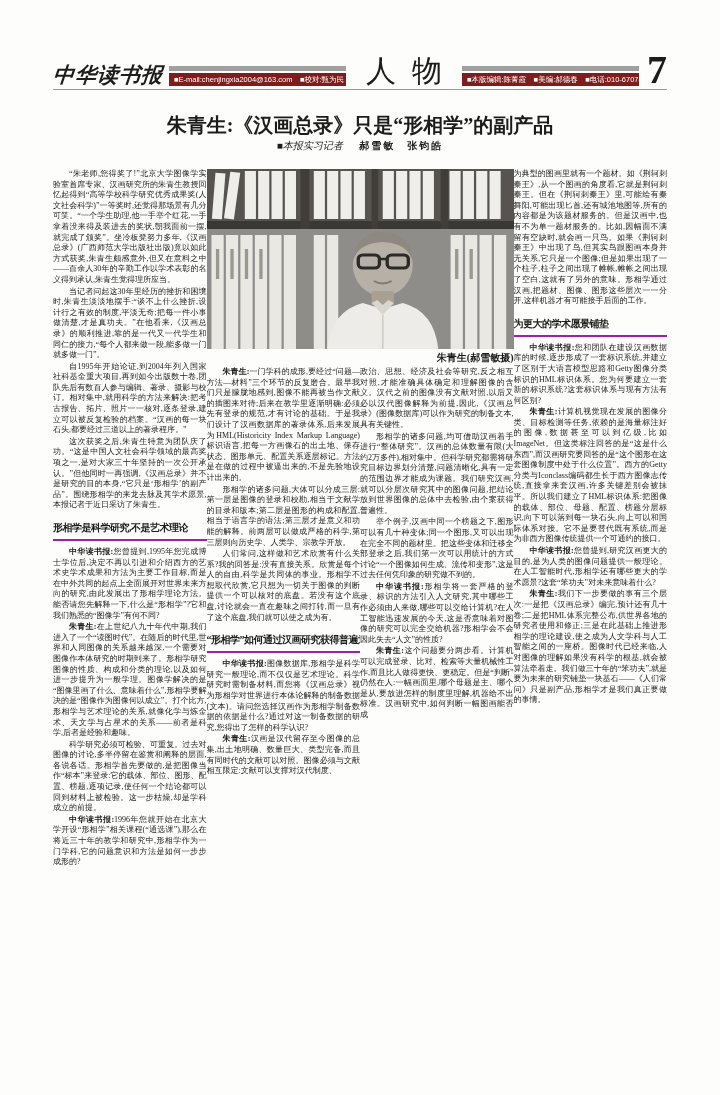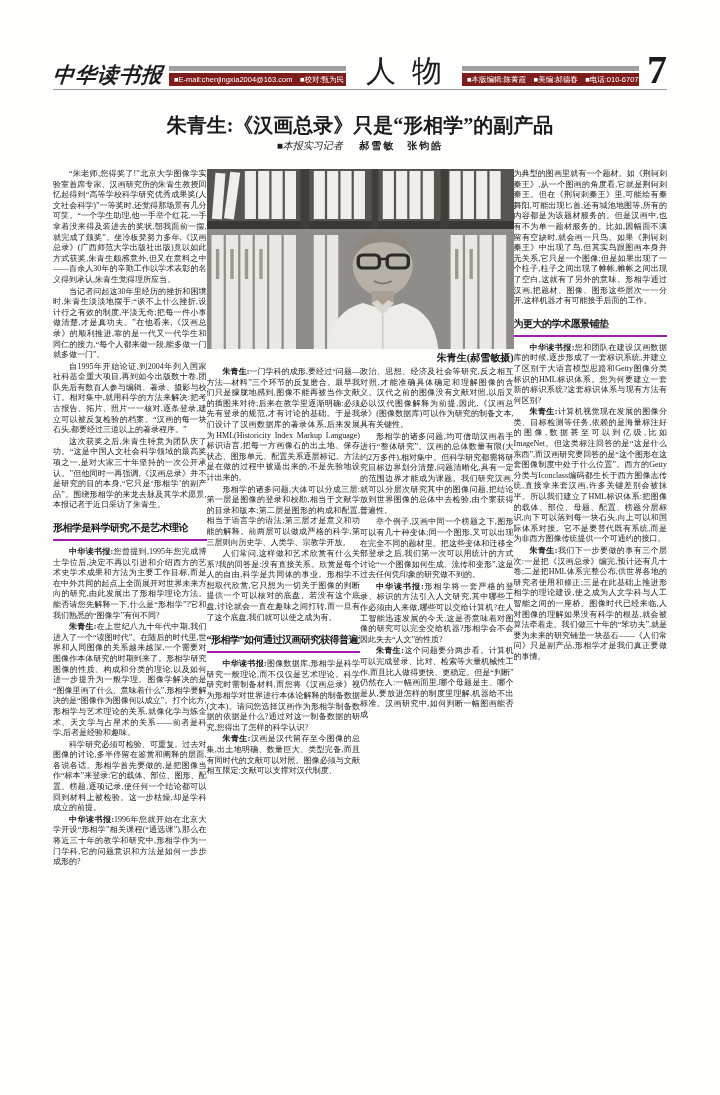--- a/index.html
+++ b/index.html
@@ -197,18 +197,19 @@
         <p class="para">举个例子,汉画中同一个榜题之下,图形可以有几十种变体;同一个图形,又可以出现在完全不同的题材里。把这些变体和迁移全部登录之后,我们第一次可以用统计的方式讨论“一个图像如何生成、流传和变形”,这是过去任何凭印象的研究做不到的。</p>
         <p class="para"><b class="qlead">中华读书报:</b><span>形相学将一套严格的登录、标识的方法引入人文研究,其中哪些工作必须由人来做,哪些可以交给计算机?在人工智能迅速发展的今天,这是否意味着对图像的研究可以完全交给机器?形相学会不会因此失去“人文”的性质?</span></p>
         <p class="para"><b class="qlead">朱青生:</b><span>这个问题要分两步看。计算机可以完成登录、比对、检索等大量机械性工作,而且比人做得更快、更稳定。但是“判断”仍然在人:一幅画面里,哪个母题是主、哪个是从,要放进怎样的制度里理解,机器给不出标准。汉画研究中,如何判断一幅图画能否成</span></p>
       </div>
 
       <div class="col colD">
         <p class="para" style="text-indent:0">为典型的图画里就有一个题材。如《荆轲刺秦王》,从一个图画的角度看,它就是荆轲刺秦王。但在《荆轲刺秦王》里,可能绘有秦舞阳,可能出现匕首,还有城池地图等,所有的内容都是为该题材服务的。但是汉画中,也有不为单一题材服务的。比如,因幅面不满留有空缺时,就会画一只鸟。如果《荆轲刺秦王》中出现了鸟,但其实鸟跟图画本身并无关系,它只是一个图像;但是如果出现了一个柱子,柱子之间出现了帷帐,帷帐之间出现了空白,这就有了另外的意味。形相学通过汉画,把题材、图像、图形这些层次一一分开,这样机器才有可能接手后面的工作。</p>
         <h2 class="sec-h">为更大的学术愿景铺垫</h2>
         <p class="para"><b class="qlead">中华读书报:</b><span>您和团队在建设汉画数据库的时候,逐步形成了一套标识系统,并建立了区别于大语言模型思路和Getty图像分类标识的HML标识体系。您为何要建立一套新的标识系统?这套标识体系与现有方法有何区别?</span></p>
         <p class="para"><b class="qlead">朱青生:</b><span>计算机视觉现在发展的图像分类、目标检测等任务,依赖的是海量标注好的图像,数据甚至可以到亿级,比如ImageNet。但这类标注回答的是“这是什么东西”,而汉画研究要回答的是“这个图形在这套图像制度中处于什么位置”。西方的Getty分类与Iconclass编码都生长于西方图像志传统,直接拿来套汉画,许多关键差别会被抹平。所以我们建立了HML标识体系:把图像的载体、部位、母题、配置、榜题分层标识,向下可以落到每一块石头,向上可以和国际体系对接。它不是要替代既有系统,而是为非西方图像传统提供一个可通约的接口。</span></p>
+        <p class="para"><b class="qlead">中华读书报:</b><span>您曾提到,研究汉画更大的目的,是为人类的图像问题提供一般理论。在人工智能时代,形相学还有哪些更大的学术愿景?这套“笨功夫”对未来意味着什么?</span></p>
         <p class="para"><b class="qlead">朱青生:</b><span>我们下一步要做的事有三个层次:一是把《汉画总录》编完,预计还有几十卷;二是把HML体系完整公布,供世界各地的研究者使用和修正;三是在此基础上推进形相学的理论建设,使之成为人文学科与人工智能之间的一座桥。图像时代已经来临,人对图像的理解如果没有科学的根基,就会被算法牵着走。我们做三十年的“笨功夫”,就是要为未来的研究铺垫一块基石——《人们常问》只是副产品,形相学才是我们真正要做的事情。</span></p>
       </div>
 
     </div>
   </div>
 </div>
 
 </body></html>

